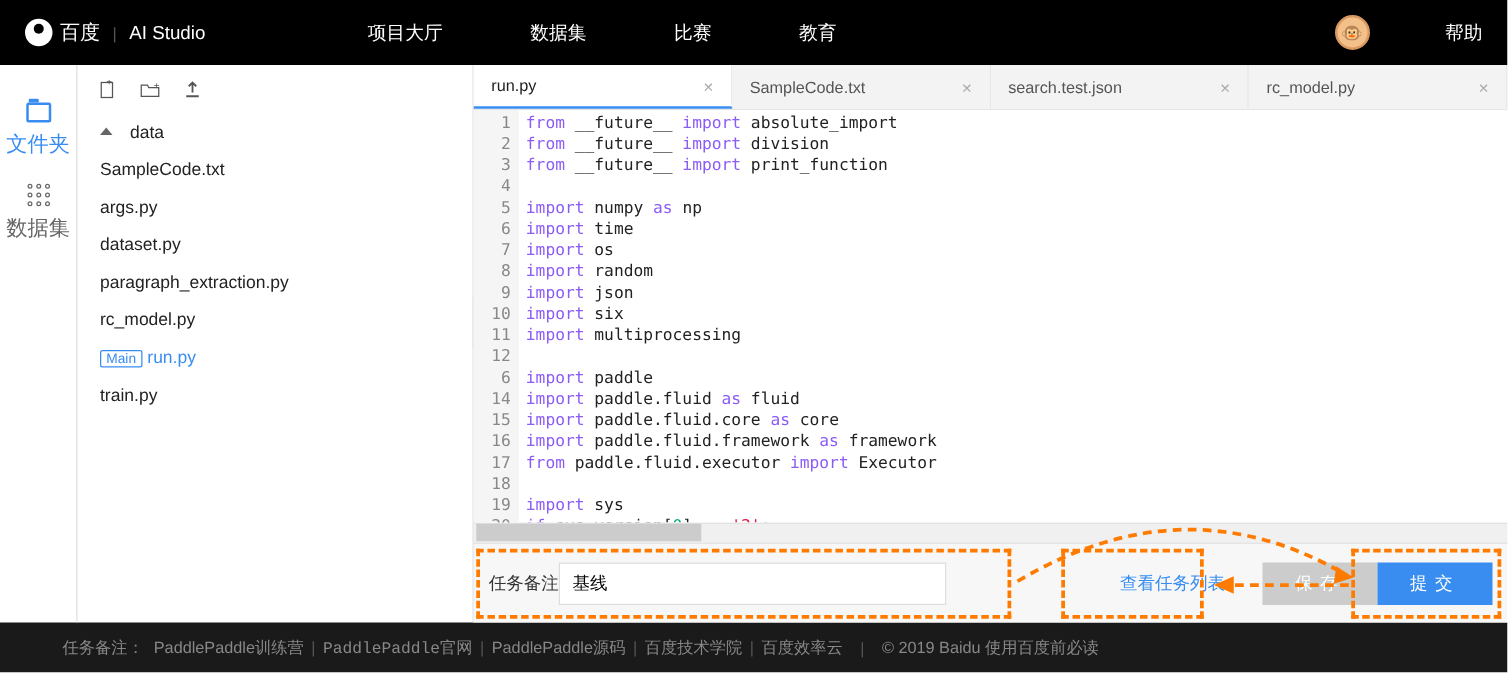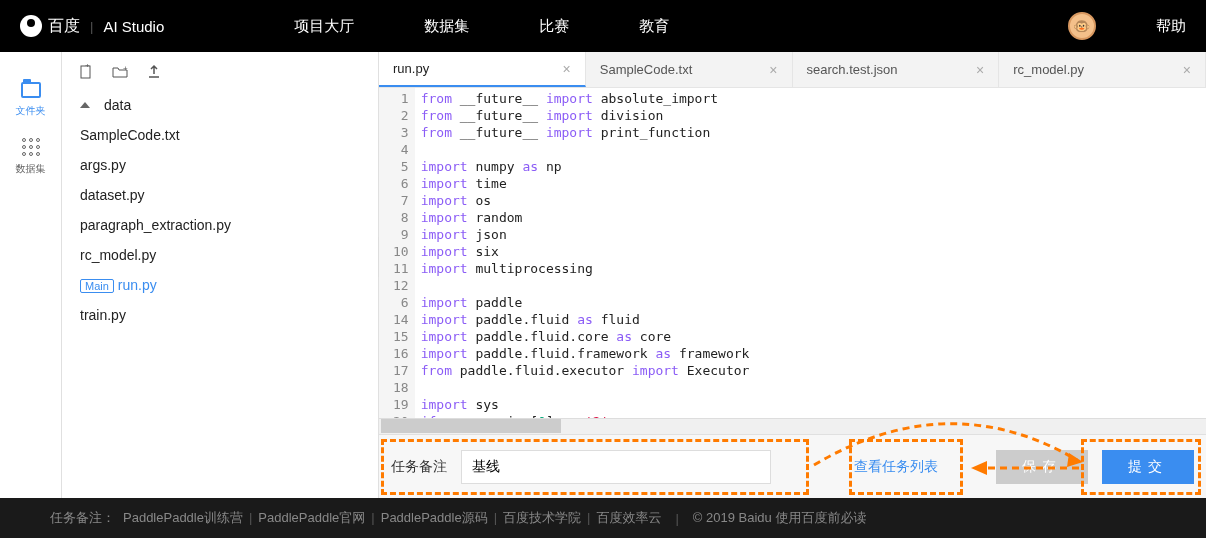--- a/index.html
+++ b/index.html
@@ -17,42 +17,42 @@
 .avatar{width:28px;height:28px;border-radius:50%;background:#f4c08a;border:2px solid #d89860;display:flex;align-items:center;justify-content:center;font-size:14px}
 .help{font-size:15px}
 .main{display:flex;height:446px}
 .leftcol{width:62px;border-right:1px solid #e0e0e0;display:flex;flex-direction:column;align-items:center;padding-top:20px}
 .lefttab{display:flex;flex-direction:column;align-items:center;gap:6px;padding:10px 0;cursor:pointer;width:100%;color:#666}
 .lefttab.active{color:#3a8df0}
 .lefttab-icon{width:20px;height:16px;border:2px solid currentColor;border-radius:2px;position:relative}
 .lefttab-icon.folder::before{content:"";position:absolute;top:-5px;left:0;width:8px;height:3px;background:currentColor;border-radius:1px 1px 0 0}
 .dots-icon{display:grid;grid-template-columns:repeat(3,4px);grid-template-rows:repeat(3,4px);gap:3px}
 .dots-icon span{width:4px;height:4px;border:1px solid currentColor;border-radius:50%}
-.lefttab-label{font-size:10px}
+.lefttab-label{font-size:17px}
 .filepanel{width:316px;padding:8px 0}
 .filetoolbar{display:flex;gap:18px;padding:4px 16px 10px}
 .ft-icon{width:16px;height:16px;cursor:pointer;color:#555;display:flex;align-items:center;justify-content:center}
 .filetree{padding:0 16px}
 .treeitem{padding:7px 2px;cursor:pointer;font-size:14px;color:#222}
 .treeitem.folder-row{display:flex;align-items:center;gap:14px}
 .chevron{display:inline-block;width:0;height:0;border-left:5px solid transparent;border-right:5px solid transparent;border-bottom:6px solid #666;transform:rotate(0)}
 .badge{display:inline-block;border:1px solid #3a8df0;color:#3a8df0;font-size:11px;padding:0 4px;border-radius:2px;margin-right:4px}
 .treeitem.active{color:#3a8df0}
 .editorwrap{flex:1;display:flex;flex-direction:column;border-left:1px solid #e0e0e0;position:relative}
 .tabs{display:flex;height:36px;border-bottom:1px solid #e5e5e5;background:#fafafa}
 .tab{flex:1;display:flex;align-items:center;justify-content:space-between;padding:0 14px;border-right:1px solid #e5e5e5;cursor:pointer;font-size:13px;color:#555;background:#f3f3f3}
 .tab.active{background:#fff;color:#222;border-bottom:2px solid #3a8df0}
 .tab-close{color:#aaa;font-size:14px}
 .editor{flex:1;display:flex;overflow:hidden;font-family:Consolas,monospace;font-size:13px;line-height:17px;position:relative;background:#fff}
 .gutter{background:#f5f5f5;color:#888;text-align:right;padding:2px 6px 2px 14px;user-select:none}
 .code{flex:1;padding:2px 0 2px 6px;white-space:pre;overflow:hidden;color:#222}
 .kw{color:#8b5cf6}
 .str{color:#d14}
 .num{color:#1c7;color:#0a7}
-.bottombar{height:64px;background:#f7f7f7;border-top:1px solid #e0e0e0;display:flex;align-items:center;padding:0 12px;gap:14px;position:relative}
+.bottombar{height:64px;background:#f7f7f7;border-top:1px solid #e0e0e0;display:flex;align-items:center;padding:0 12px;position:relative}
 .remark-label{font-size:14px;color:#333}
 .remark-input{width:310px;height:34px;border:1px solid #ddd;padding:0 10px;font-size:14px}
 .link-view{color:#3a8df0;cursor:pointer;font-size:14px}
 .btn{height:34px;padding:0 26px;border:none;font-size:14px;cursor:pointer;letter-spacing:6px}
 .btn-save{background:#ccc;color:#fff}
 .btn-submit{background:#3a8df0;color:#fff}
 .hl{position:absolute;border:3px dashed #ff7b00;pointer-events:none}
 .hl1{left:2px;top:4px;width:428px;height:56px}
 .hl2{left:470px;top:4px;width:114px;height:56px}
 .hl3{left:702px;top:4px;width:120px;height:56px}
@@ -210,16 +210,16 @@
       <span class="link-view">查看任务列表</span>
       <span style="width:30px"></span>
       <button class="btn btn-save">保存</button>
       <button class="btn btn-submit">提交</button>
     </div>
   </div>
 </div>
 
 <div class="footer">
   <span>任务备注：</span>
-  <span id="footer-links"><span style="cursor: pointer;">PaddlePaddle训练营</span><span class="sep">|</span><span style="cursor: pointer;">PaddlePaddle官网</span><span class="sep">|</span><span style="cursor: pointer;">PaddlePaddle源码</span><span class="sep">|</span><span style="cursor: pointer;">百度技术学院</span><span class="sep">|</span><span style="cursor: pointer;">百度效率云</span></span>
+  <span id="footer-links"><span style="cursor: pointer;">PaddlePaddle训练营</span><span class="sep">|</span><span style="cursor: pointer; font-family: Liberation Mono, monospace;">PaddlePaddle官网</span><span class="sep">|</span><span style="cursor: pointer;">PaddlePaddle源码</span><span class="sep">|</span><span style="cursor: pointer;">百度技术学院</span><span class="sep">|</span><span style="cursor: pointer;">百度效率云</span></span>
   <span class="sep">|</span>
   <span>© 2019 Baidu 使用百度前必读</span>
 </div>
 
 </body></html>

